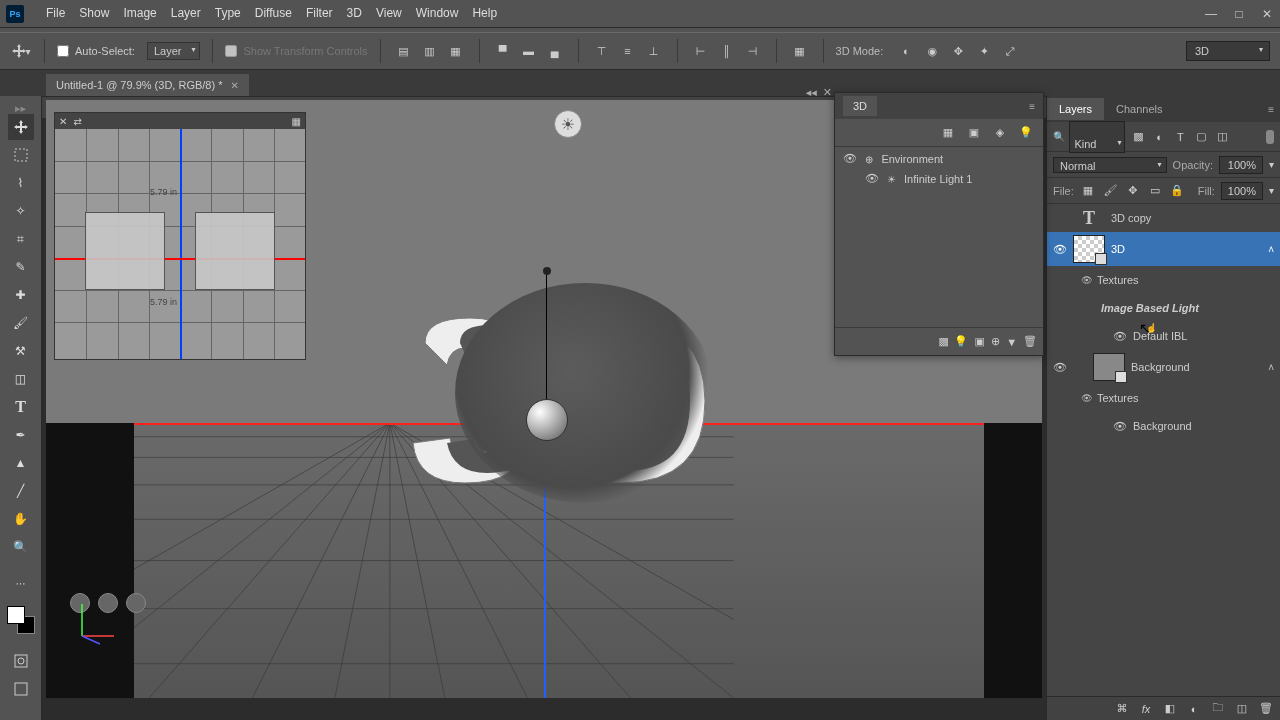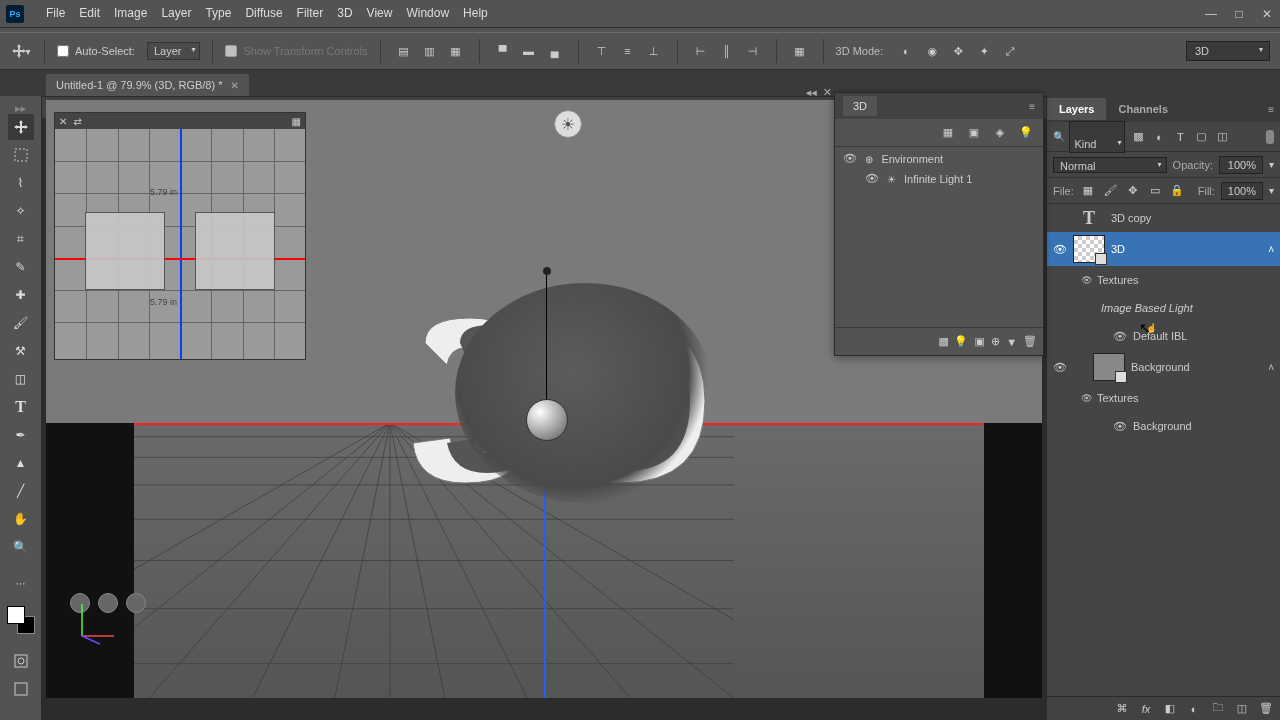--- a/index.html
+++ b/index.html
@@ -96,21 +96,21 @@
 .panel-toolbar .pb { width: 22px; height: 22px; display: flex; align-items: center; justify-content: center; }
 .panel-list { padding: 2px 0; min-height: 180px; }
 .panel-row { display: flex; align-items: center; gap: 8px; padding: 3px 8px; }
 .panel-row.indent { padding-left: 30px; }
 .vis-eye { width: 14px; height: 14px; }
 .panel-bottom { height: 28px; border-top: 1px solid #3a3a3a; display: flex; align-items: center; justify-content: flex-end; padding: 0 6px; gap: 6px; }
 
 
 .right-dock { width: 234px; background: #454545; border-left: 1px solid #2a2a2a; display: flex; flex-direction: column; }
 .rd-tabs { height: 26px; background: #3a3a3a; display: flex; align-items: center; }
-.rd-tab { padding: 5px 12px; color: #aaa; cursor: pointer; font-weight: bold; }
+.rd-tab { padding: 5px 12px; color: #aaa; cursor: pointer; }
 .rd-tab.active { background: #535353; color: #fff; }
 .rd-filter { height: 30px; display: flex; align-items: center; padding: 0 6px; gap: 4px; border-bottom: 1px solid #333; }
 .rd-kind { background: #3a3a3a; border: 1px solid #222; padding: 16px 16px 2px 4px; color: #ccc; position: relative; flex: 0 0 56px; }
 .rd-kind::after { content: "▾"; position: absolute; right: 3px; font-size: 8px; }
 .rd-filter-icons { display: flex; gap: 3px; }
 .rd-filter-icons .fi { width: 18px; height: 18px; display: flex; align-items: center; justify-content: center; border: 1px solid transparent; }
 .rd-row { height: 26px; display: flex; align-items: center; padding: 0 6px; gap: 6px; border-bottom: 1px solid #333; }
 .rd-select { background: #3a3a3a; border: 1px solid #222; padding: 2px 18px 0 6px; color: #ccc; position: relative; flex: 1; }
 .rd-select::after { content: "▾"; position: absolute; right: 4px; font-size: 8px; }
 .rd-label-r { color: #aaa; }
@@ -122,21 +122,21 @@
 .layer-item { display: flex; align-items: center; padding: 3px 6px; gap: 6px; min-height: 28px; }
 .layer-item.selected { background: #3874b5; color: #fff; }
 .layer-indent-1 { padding-left: 34px; }
 .layer-indent-2 { padding-left: 54px; }
 .layer-indent-3 { padding-left: 66px; }
 .thumb { width: 32px; height: 28px; background: #999; border: 1px solid #222; position: relative; }
 .thumb.checker { background: repeating-conic-gradient(#ccc 0 25%, #fff 0 50%) 0 0/8px 8px; }
 .thumb-3d-badge { position: absolute; right: -3px; bottom: -3px; width: 12px; height: 12px; background: #ddd; border: 1px solid #333; }
 .eye { width: 14px; text-align: center; }
 .disclosure { width: 10px; font-size: 9px; }
-.italic { font-style: italic; }
+.italic { font-style: italic; font-weight: bold; }
 
 
 .layers-bottom { height: 24px; border-top: 1px solid #2a2a2a; display: flex; align-items: center; justify-content: flex-end; padding: 0 6px; gap: 8px; background: #424242; }
 .lb-icon { width: 16px; height: 16px; display: flex; align-items: center; justify-content: center; color: #ccc; }
 
 
 .cursor { position: absolute; right: 118px; top: 320px; font-size: 14px; color: #000; pointer-events: none; z-index: 100; }
 
 
 .ico { font-size: 12px; line-height: 1; }
@@ -145,21 +145,21 @@
 .panel-close-strip { position: absolute; right: 448px; top: 86px; display: flex; gap: 6px; color: #aaa; }
 </style>
 </head>
 <body>
 
 <div class="titlebar">
   <div class="titlebar-left">
     <div class="ps-logo">Ps</div>
     <div class="menu-items">
       <span>File</span>
-      <span>Edit</span>
+      <span>Show</span>
       <span>Image</span>
       <span>Layer</span>
       <span>Type</span>
       <span>Diffuse</span>
       <span>Filter</span>
       <span>3D</span>
       <span>View</span>
       <span>Window</span>
       <span>Help</span>
     </div>

